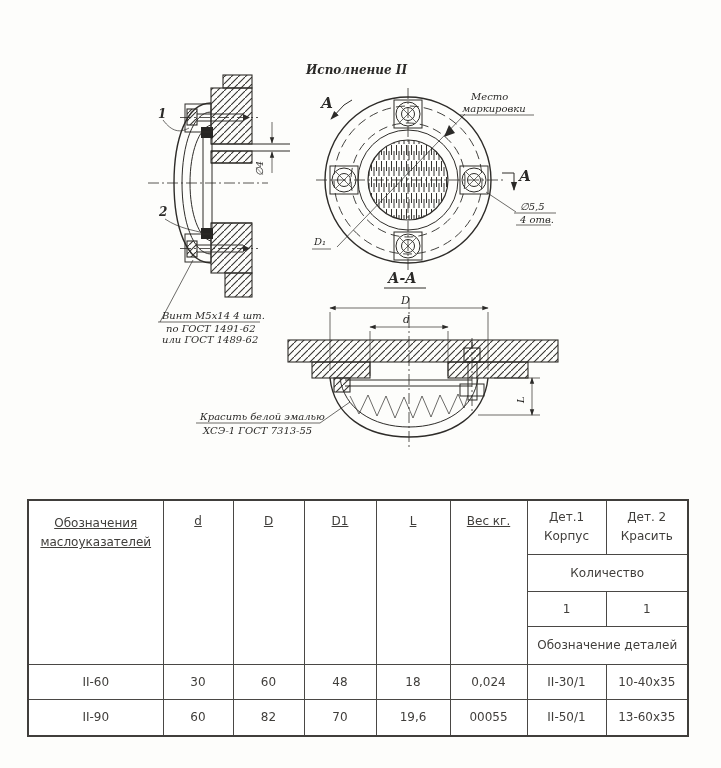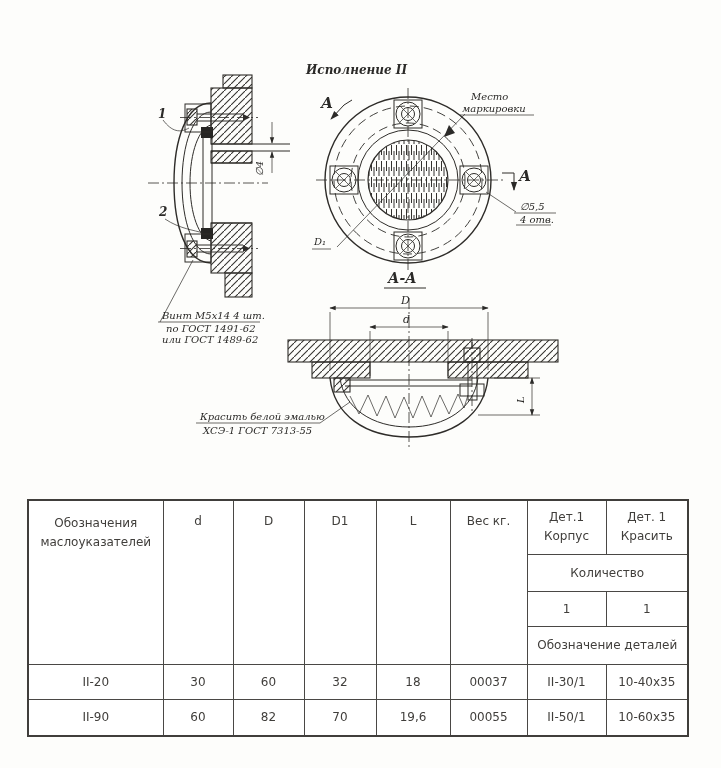--- a/index.html
+++ b/index.html
@@ -25,21 +25,21 @@
   
   #spec-table{
     position:absolute;left:27px;top:499px;width:661px;height:236px;
     border-collapse:collapse;table-layout:fixed;background:#fff;
   }
   #spec-table td{
     border:1px solid #4a4845;text-align:center;vertical-align:middle;
     font-size:12px;color:#403e3b;padding:0;overflow:hidden;
   }
   #spec-table{border:2px solid #403e3b;}
-  #spec-table td.top{vertical-align:top;padding-top:13px;}
+  #spec-table td.top{vertical-align:top;padding-top:13px;text-decoration:underline;}
   .two-line span{display:block;line-height:1.6;}
 </style>
 </head>
 <body>
 
 <svg id="drawing" width="721" height="497" viewBox="0 0 721 497" xmlns="http://www.w3.org/2000/svg">
   <defs>
     <pattern id="hatch" width="7" height="7" patternUnits="userSpaceOnUse">
       <path d="M0,7 L7,0" stroke="#34322f" stroke-width="1.1"></path>
     </pattern>
@@ -263,48 +263,48 @@
     <td class="top" rowspan="4">d</td>
     <td class="top" rowspan="4">D</td>
     <td class="top" rowspan="4">D1</td>
     <td class="top" rowspan="4">L</td>
     <td class="top" rowspan="4">Вес кг.</td>
     <td class="two-line">
       <span>Дет.1</span>
       <span>Корпус</span>
     </td>
     <td class="two-line">
-      <span>Дет. 1</span>
+      <span>Дет. 2</span>
       <span>Красить</span>
     </td>
   </tr>
   <tr style="height:37px">
     <td colspan="2">Количество</td>
   </tr>
   <tr style="height:35px">
     <td>1</td>
     <td>1</td>
   </tr>
   <tr style="height:38px">
     <td colspan="2">Обозначение деталей</td>
   </tr>
   <tr style="height:35px">
-    <td>II-20</td>
+    <td>II-60</td>
     <td>30</td>
     <td>60</td>
-    <td>32</td>
+    <td>48</td>
     <td>18</td>
-    <td>00037</td>
+    <td>0,024</td>
     <td>II-30/1</td>
     <td>10-40x35</td>
   </tr>
   <tr style="height:37px">
     <td>II-90</td>
     <td>60</td>
     <td>82</td>
     <td>70</td>
     <td>19,6</td>
     <td>00055</td>
     <td>II-50/1</td>
-    <td>10-60x35</td>
+    <td>13-60x35</td>
   </tr>
 </tbody>
   </table>
 
 </body></html>

